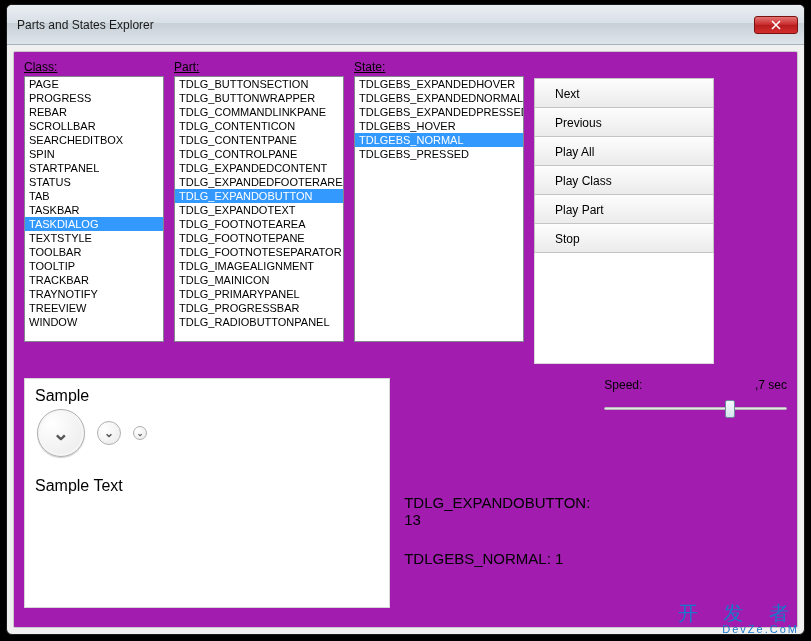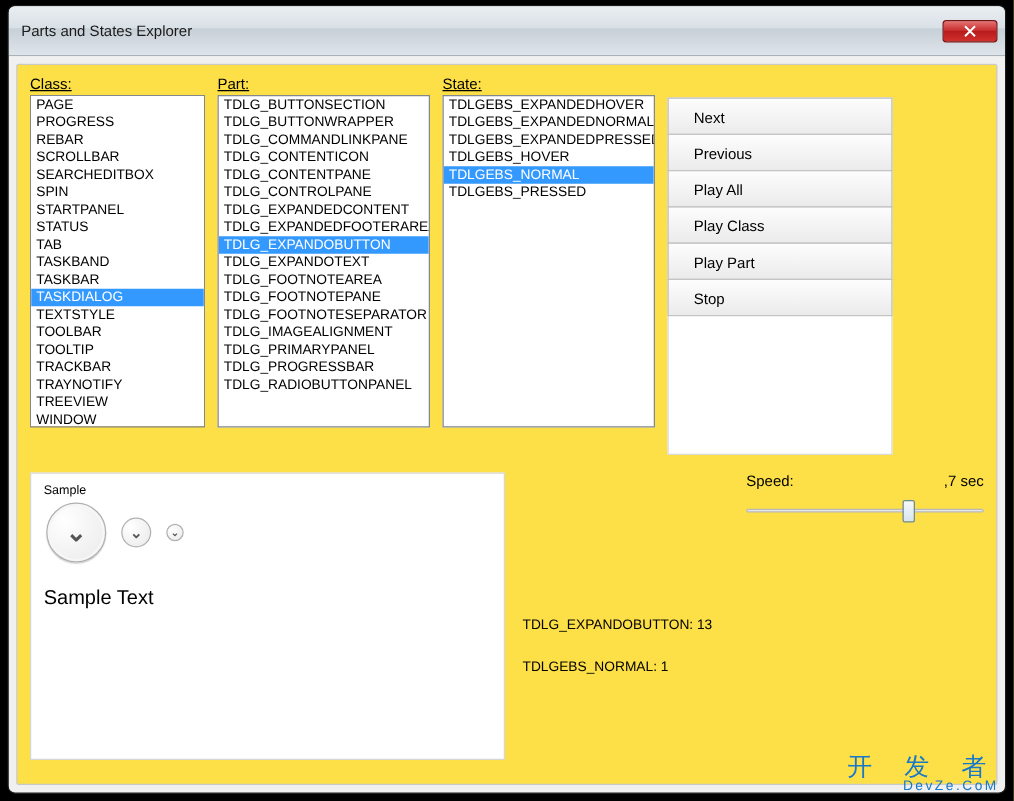--- a/index.html
+++ b/index.html
@@ -25,21 +25,21 @@
   .titlebar .close-btn {
     width: 44px; height: 18px;
     background: linear-gradient(to bottom, #e57373 0%, #c62828 50%, #b71c1c 51%, #d32f2f 100%);
     border: 1px solid #7a1212; border-radius: 3px;
     display: flex; align-items: center; justify-content: center;
     color: #fff; font-weight: bold; cursor: default;
   }
   .titlebar .close-btn svg { width: 10px; height: 10px; }
 
   .client {
-    flex: 1; background: #fde047; margin: 6px; border: 1px solid #c9c9c9;
+    flex: 1; background: #a21caf; margin: 6px; border: 1px solid #c9c9c9;
     border-radius: 2px; padding: 8px 10px 10px 10px;
     display: flex; flex-direction: column; gap: 6px;
     position: relative;
   }
 
   .top-row { display: flex; gap: 10px; }
   .col { display: flex; flex-direction: column; }
   .col-label { font-size: 12px; margin-bottom: 2px; text-decoration: underline; text-decoration-color: transparent; }
   .col-label span.accel { text-decoration: underline; }
 
@@ -71,36 +71,36 @@
     font-size: 12px; cursor: default;
   }
   .btn:first-child { margin-top: -1px; }
 
   .bottom-row { display: flex; gap: 14px; margin-top: 8px; }
   .sample-box {
     width: 380px; height: 230px;
     border: 1px solid #d6d6d6; background: #fff;
     padding: 8px 10px; position: relative;
   }
-  .sample-box .label { font-size: 10px; margin-bottom: 0; }
+  .sample-box .label { font-size: 16px; margin-bottom: 0; }
   .expando-row { display:flex; align-items:center; gap:12px; margin:4px 0 20px 2px;}
   .exp-btn {
     border-radius: 50%; display:flex; align-items:center; justify-content:center;
     background: radial-gradient(circle at 30% 30%, #fff, #e9e9e9);
     border: 1px solid #b0b0b0;
   }
   .exp-large { width:48px; height:48px; box-shadow: inset 0 0 0 2px #f6f6f6, 0 1px 1px rgba(0,0,0,.2);}
   .exp-large .chev { font-size:20px; font-weight:bold; color:#555;}
   .exp-med { width:24px; height:24px;}
   .exp-med .chev { font-size:12px; font-weight:bold; color:#555;}
   .exp-sm { width:14px; height:14px;}
   .exp-sm .chev { font-size:8px; font-weight:bold; color:#555;}
   .sample-text { font-size:16px; margin-top:16px;}
 
-  .info-col { flex:1; padding-top: 116px; font-size:11px; }
+  .info-col { flex:1; padding-top: 116px; font-size:15px; }
   .info-col div { margin-bottom: 22px; }
 
   .speed-col { width: 190px; }
   .speed-col .speed-row { display:flex; justify-content:space-between; font-size:12px; margin-bottom:6px;}
   .slider {
     position: relative; height: 22px;
   }
   .slider .track {
     position:absolute; left:0; right:0; top:9px; height:3px;
     background:#e7e7e7; border:1px solid #b9b9b9; border-radius:2px;
@@ -147,21 +147,20 @@
         <div class="listbox" id="class-list">
             <div class="item">PAGE</div>
             <div class="item">PROGRESS</div>
             <div class="item">REBAR</div>
             <div class="item">SCROLLBAR</div>
             <div class="item">SEARCHEDITBOX</div>
             <div class="item">SPIN</div>
             <div class="item">STARTPANEL</div>
             <div class="item">STATUS</div>
             <div class="item">TAB</div>
-            <div class="item">TASKBAND</div>
             <div class="item">TASKBAR</div>
             <div class="item selected">TASKDIALOG</div>
             <div class="item">TEXTSTYLE</div>
             <div class="item">TOOLBAR</div>
             <div class="item">TOOLTIP</div>
             <div class="item">TRACKBAR</div>
             <div class="item">TRAYNOTIFY</div>
             <div class="item">TREEVIEW</div>
             <div class="item">WINDOW</div>
           </div>
@@ -177,20 +176,21 @@
             <div class="item">TDLG_CONTENTPANE</div>
             <div class="item">TDLG_CONTROLPANE</div>
             <div class="item">TDLG_EXPANDEDCONTENT</div>
             <div class="item">TDLG_EXPANDEDFOOTERAREA</div>
             <div class="item selected">TDLG_EXPANDOBUTTON</div>
             <div class="item">TDLG_EXPANDOTEXT</div>
             <div class="item">TDLG_FOOTNOTEAREA</div>
             <div class="item">TDLG_FOOTNOTEPANE</div>
             <div class="item">TDLG_FOOTNOTESEPARATOR</div>
             <div class="item">TDLG_IMAGEALIGNMENT</div>
+            <div class="item">TDLG_MAINICON</div>
             <div class="item">TDLG_PRIMARYPANEL</div>
             <div class="item">TDLG_PROGRESSBAR</div>
             <div class="item">TDLG_RADIOBUTTONPANEL</div>
           </div>
       </div>
 
       <div class="col state-col">
         <div class="col-label"><span class="accel">State:</span></div>
         <div class="listbox" id="state-list">
             <div class="item">TDLGEBS_EXPANDEDHOVER</div>

